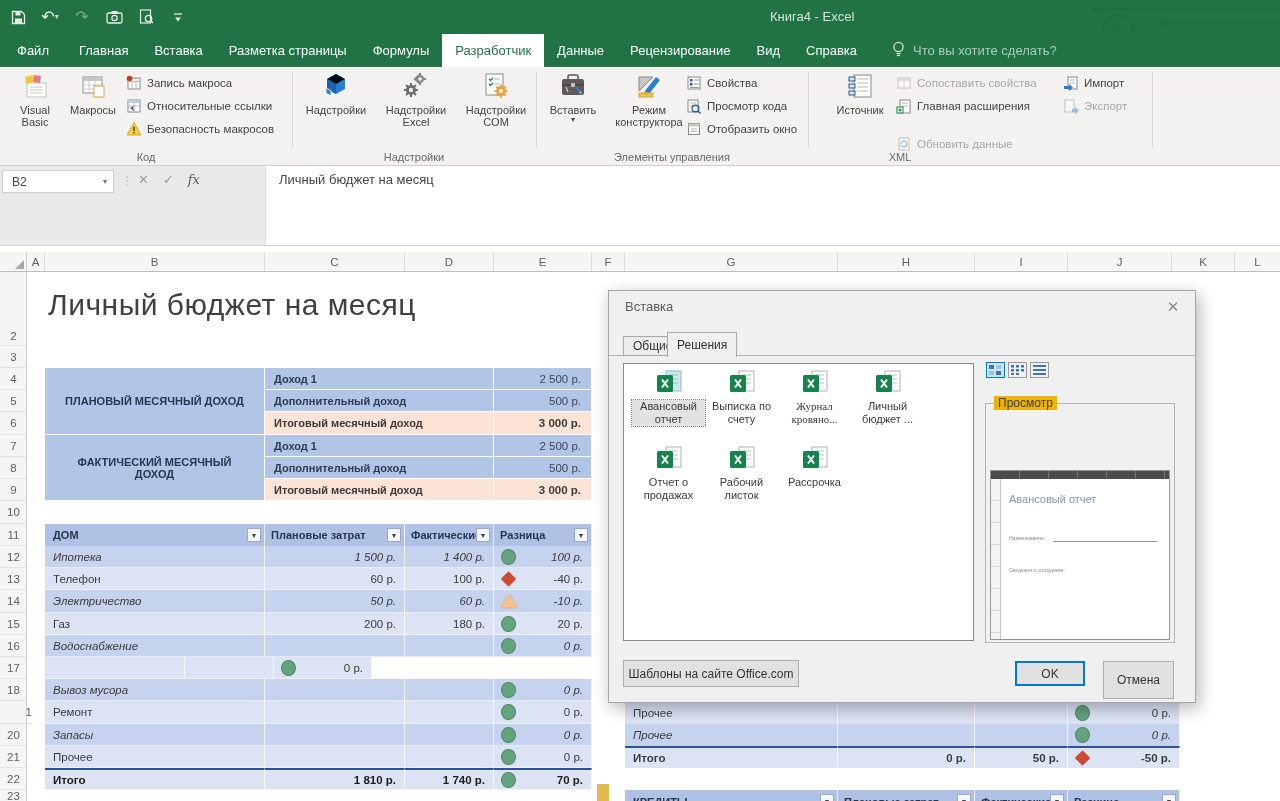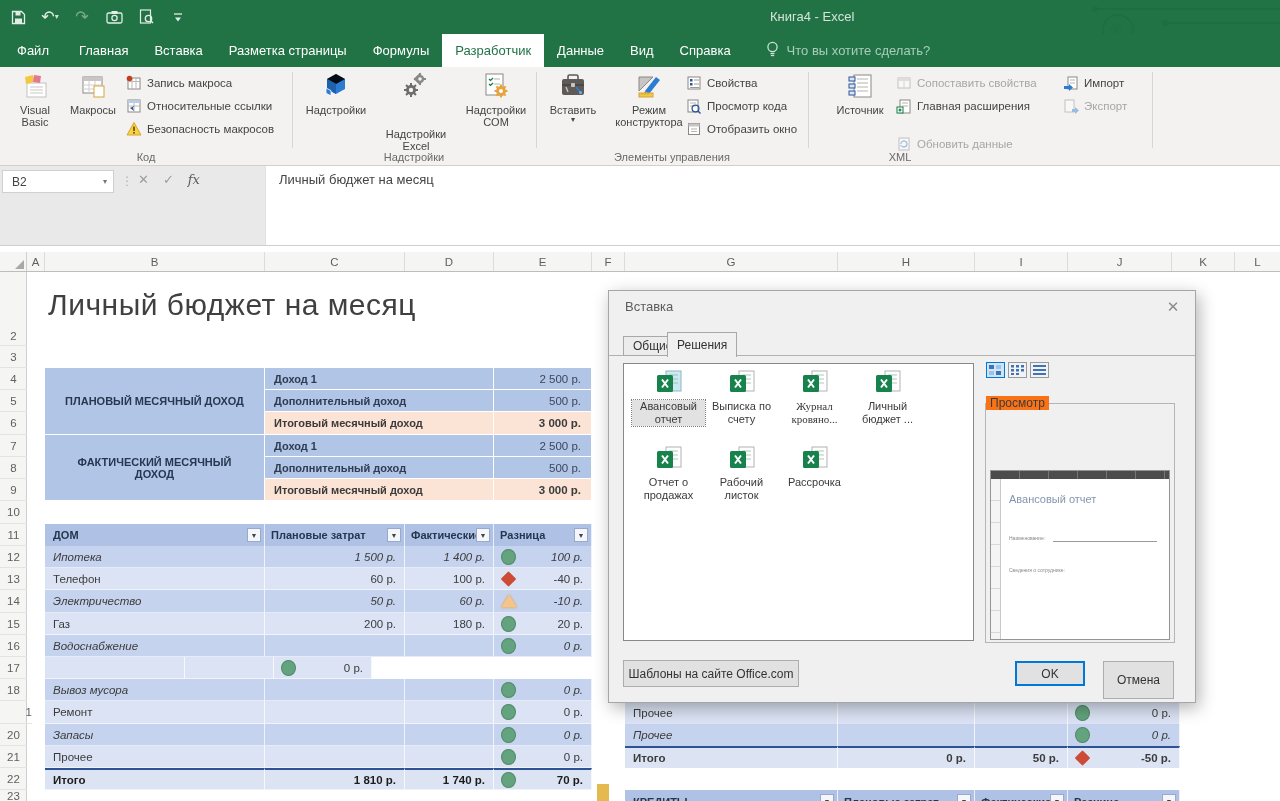--- a/index.html
+++ b/index.html
@@ -115,21 +115,21 @@
   .dtab.active{top:41px;height:25px;background:#f0f0f0;border-bottom:none;z-index:3;}
   .dlist{position:absolute;left:14px;top:72px;width:351px;height:278px;background:#fff;border:1px solid #888;z-index:2;box-sizing:border-box;}
   .titem{position:absolute;width:73px;text-align:center;font-size:11px;line-height:13px;color:#3a3a3a;}
   .tic{width:30px;height:28px;margin:0 auto 2px;}
   .tlab{display:inline-block;padding:0 2px;}
   .titem.sel .tlab{background:#e2e2e2;outline:1px dotted #7f7f7f;}
   .vbtn{position:absolute;top:71px;width:19px;height:16px;border:1px solid #9a9a9a;background:#f2f2f2;
         display:flex;align-items:center;justify-content:center;box-sizing:border-box;}
   .vbtn.active{border-color:#0078d7;background:#cfe5f7;}
   .gbox{position:absolute;left:376px;top:112px;width:190px;height:240px;border:1px solid #b5b5b5;box-sizing:border-box;}
-  .glegend{position:absolute;left:0;top:-8px;background:#f97316;padding:0 4px;font-size:12px;color:#3b3b3b;}
+  .glegend{position:absolute;left:8px;top:-8px;background:#eab308;padding:0 4px;font-size:12px;color:#3b3b3b;}
   .pv{position:absolute;left:4px;top:66px;width:180px;height:170px;background:#fff;border:1px solid #949494;box-sizing:border-box;overflow:hidden;}
   .pvtop{position:absolute;left:0;top:0;width:100%;height:8px;background:#4c4c4c;
          background-image:repeating-linear-gradient(90deg,#4c4c4c 0 28px,#777 28px 29px);}
   .pvleft{position:absolute;left:0;top:8px;bottom:0;width:9px;background:#f4f4f4;border-right:1px solid #c9c9c9;
           background-image:repeating-linear-gradient(180deg,transparent 0 21px,#d8d8d8 21px 22px);}
   .pvtitle{position:absolute;left:18px;top:22px;font-size:11px;color:#8496ae;white-space:nowrap;}
   .pvsmall{position:absolute;font-size:5px;color:#8a8a8a;white-space:nowrap;}
   .pvline{position:absolute;left:62px;top:70px;width:104px;height:1px;background:#9a9a9a;}
   .fbtn{position:absolute;background:#e1e1e1;border:1px solid #adadad;display:flex;align-items:center;justify-content:center;
         font-size:12px;color:#333;box-sizing:border-box;}
@@ -189,20 +189,21 @@
   </div>
 
   <div class="ab tabrow">
     <div class="rtab file">Файл</div>
     <div class="rtab">Главная</div>
     <div class="rtab">Вставка</div>
     <div class="rtab">Разметка страницы</div>
     <div class="rtab">Формулы</div>
     <div class="rtab active">Разработчик</div>
     <div class="rtab">Данные</div>
+    <div class="rtab">Рецензирование</div>
     <div class="rtab">Вид</div>
     <div class="rtab">Справка</div>
     <div class="tellme">
       <span>
         <svg width="13" height="17" viewBox="0 0 13 17">
             <circle cx="6.5" cy="6" r="4.6" fill="none" stroke="#cfe2d6" stroke-width="1.3"></circle>
             <line x1="4.5" y1="12.5" x2="8.5" y2="12.5" stroke="#cfe2d6" stroke-width="1.3"></line>
             <line x1="4.8" y1="14.5" x2="8.2" y2="14.5" stroke="#cfe2d6" stroke-width="1.3"></line>
           </svg>
       </span>
@@ -283,21 +284,21 @@
         <span class="bico">
           <svg width="28" height="28" viewBox="0 0 28 28">
               <path d="M14 2l9 5v10l-9 5-9-5V7z" fill="#2b7cd3"></path>
               <path d="M14 2l9 5-9 5-9-5z" fill="#4a9bе8" opacity=".9"></path>
               <path d="M5 7l9 5v10l-9-5z" fill="#1e62ab"></path>
               <path d="M4 16l5 2.6v5.2L4 21.2z" fill="#2b7cd3" stroke="#fff" stroke-width=".8"></path>
             </svg>
         </span>
         <span>Надстройки</span>
       </div>
-      <div class="bigb" style="left:84px;width:80px;gap:24px;">
+      <div class="bigb" style="left:84px;width:80px;">
         <span class="bico">
           <svg width="28" height="28" viewBox="0 0 28 28">
               <g fill="#8a8886">
                 <circle cx="18" cy="7" r="4"></circle>
                 <rect x="17" y="1" width="2" height="12"></rect>
                 <rect x="12" y="6" width="12" height="2"></rect>
                 <rect x="13.5" y="2.5" width="2" height="9" transform="rotate(45 18 7)"></rect>
                 <rect x="13.5" y="2.5" width="2" height="9" transform="rotate(-45 18 7)"></rect>
               </g>
               <circle cx="18" cy="7" r="1.8" fill="#f3f2f1"></circle>

